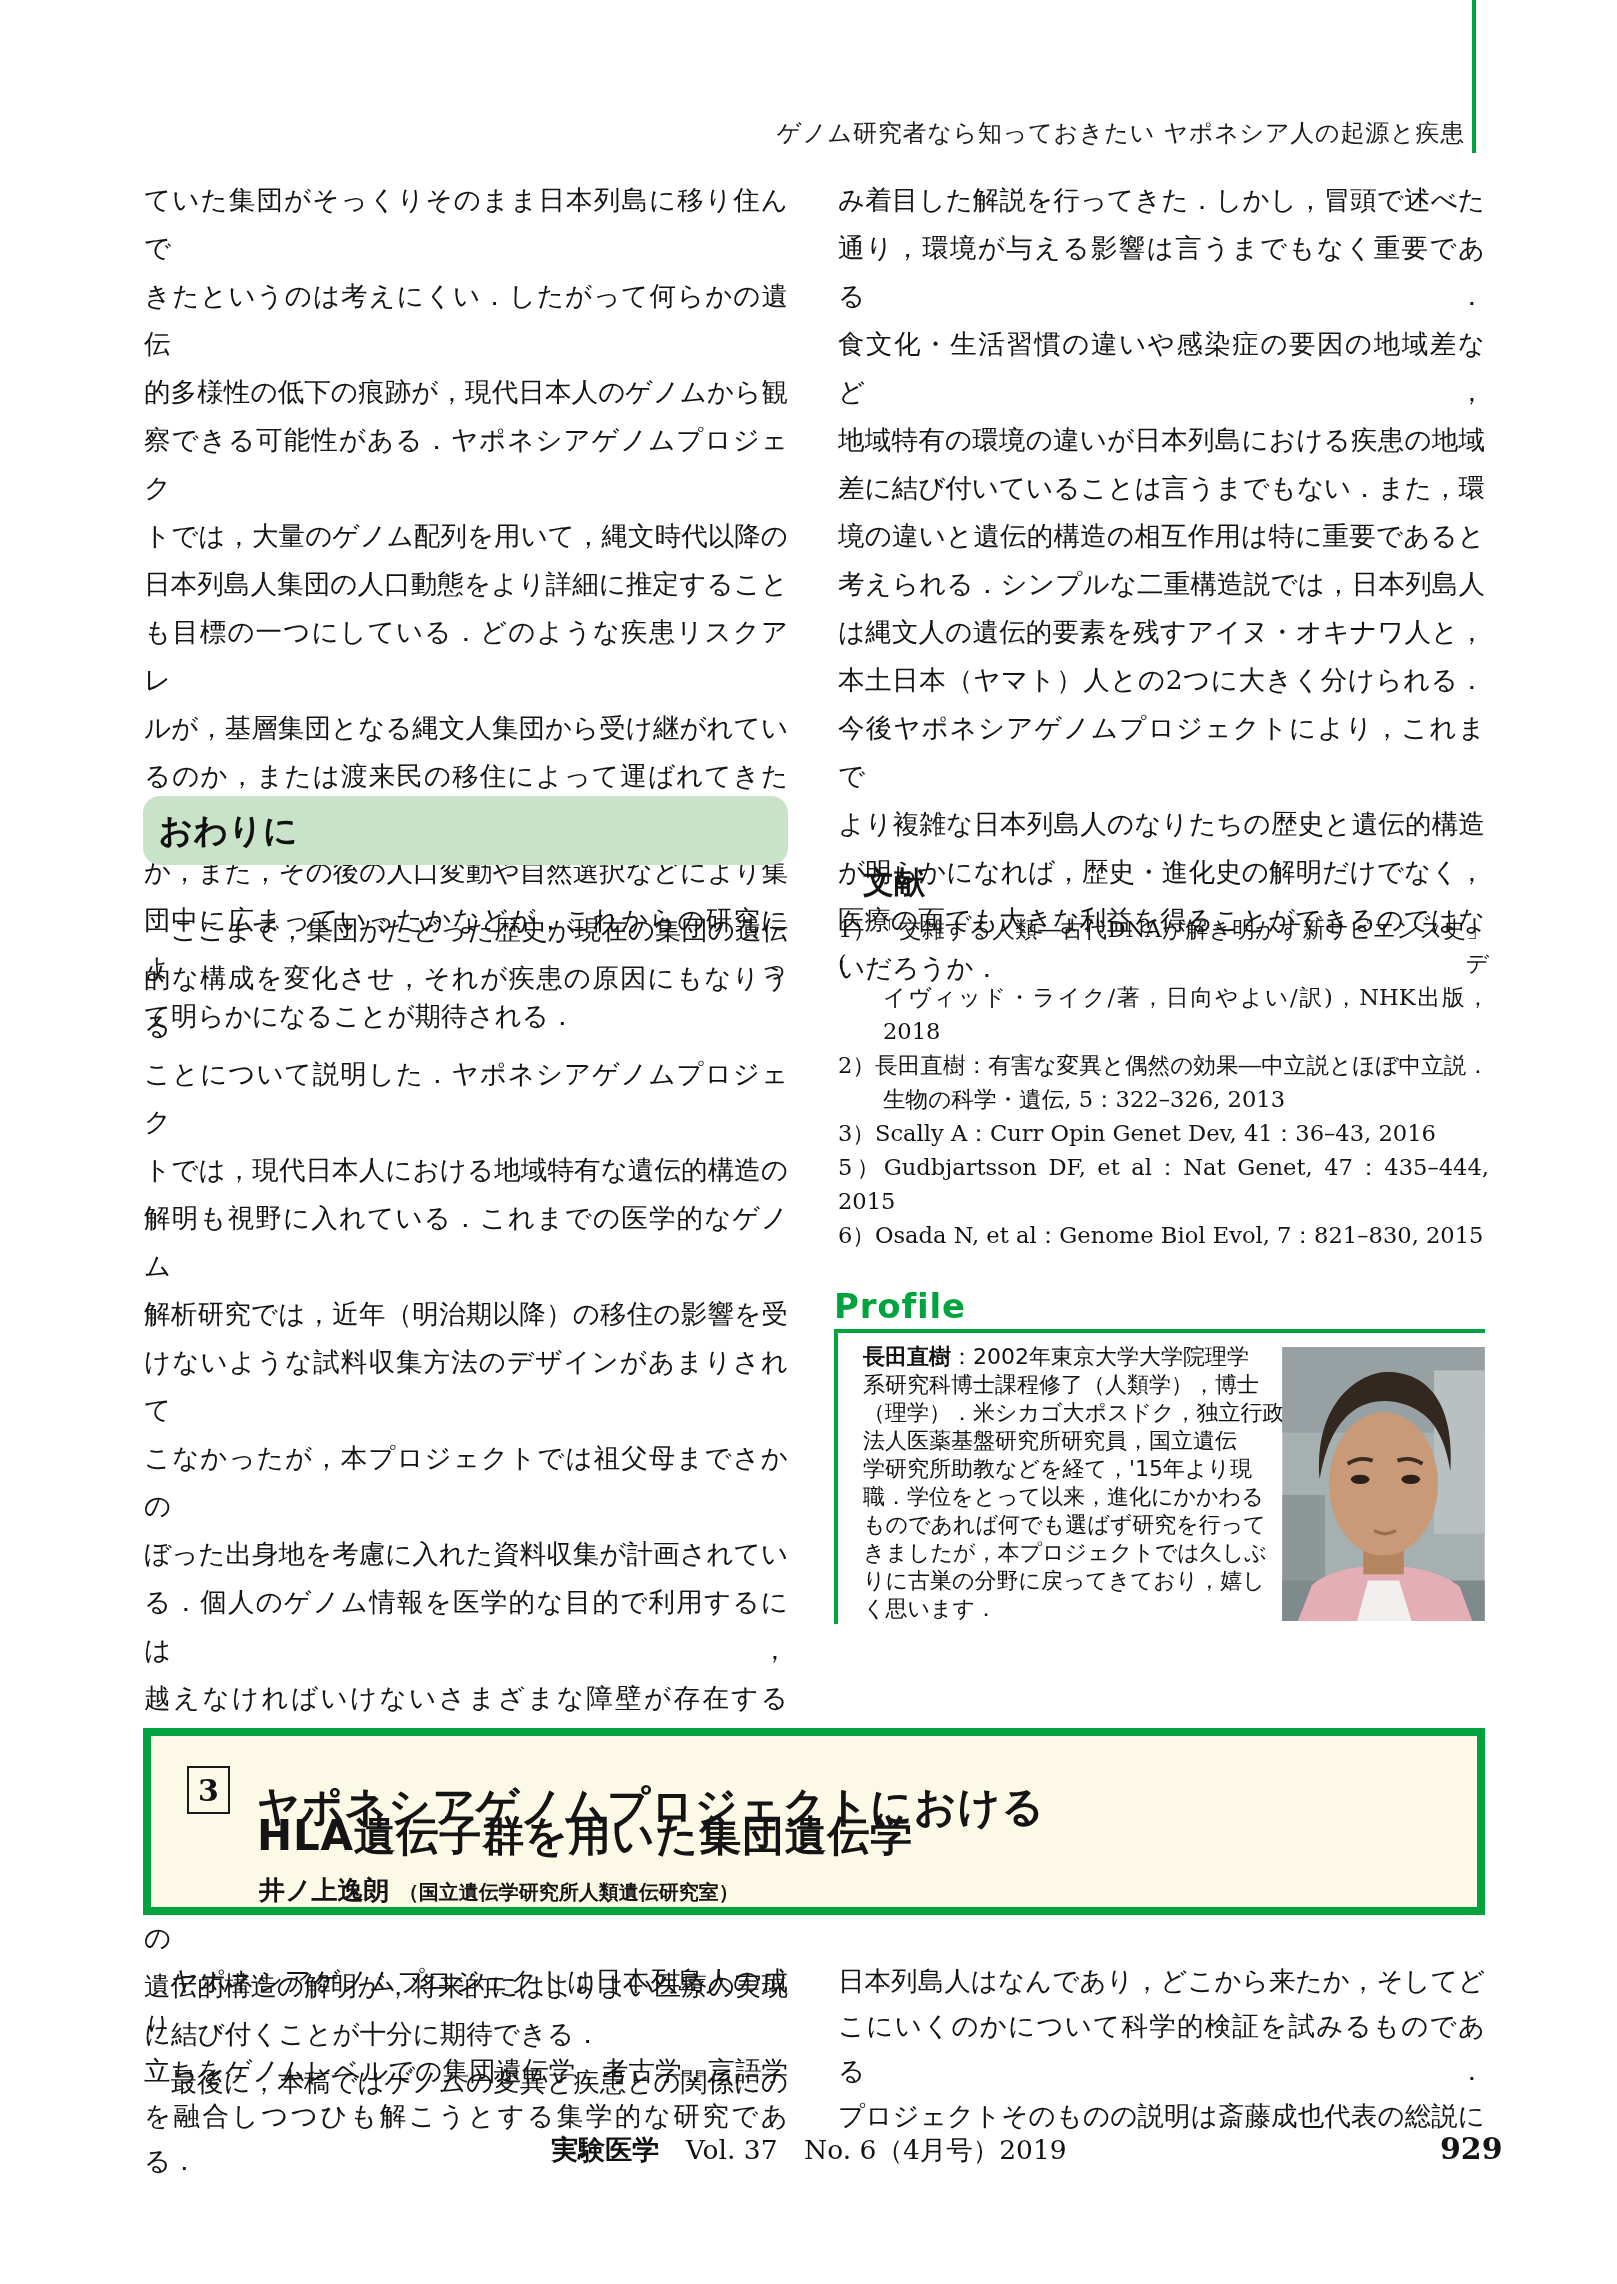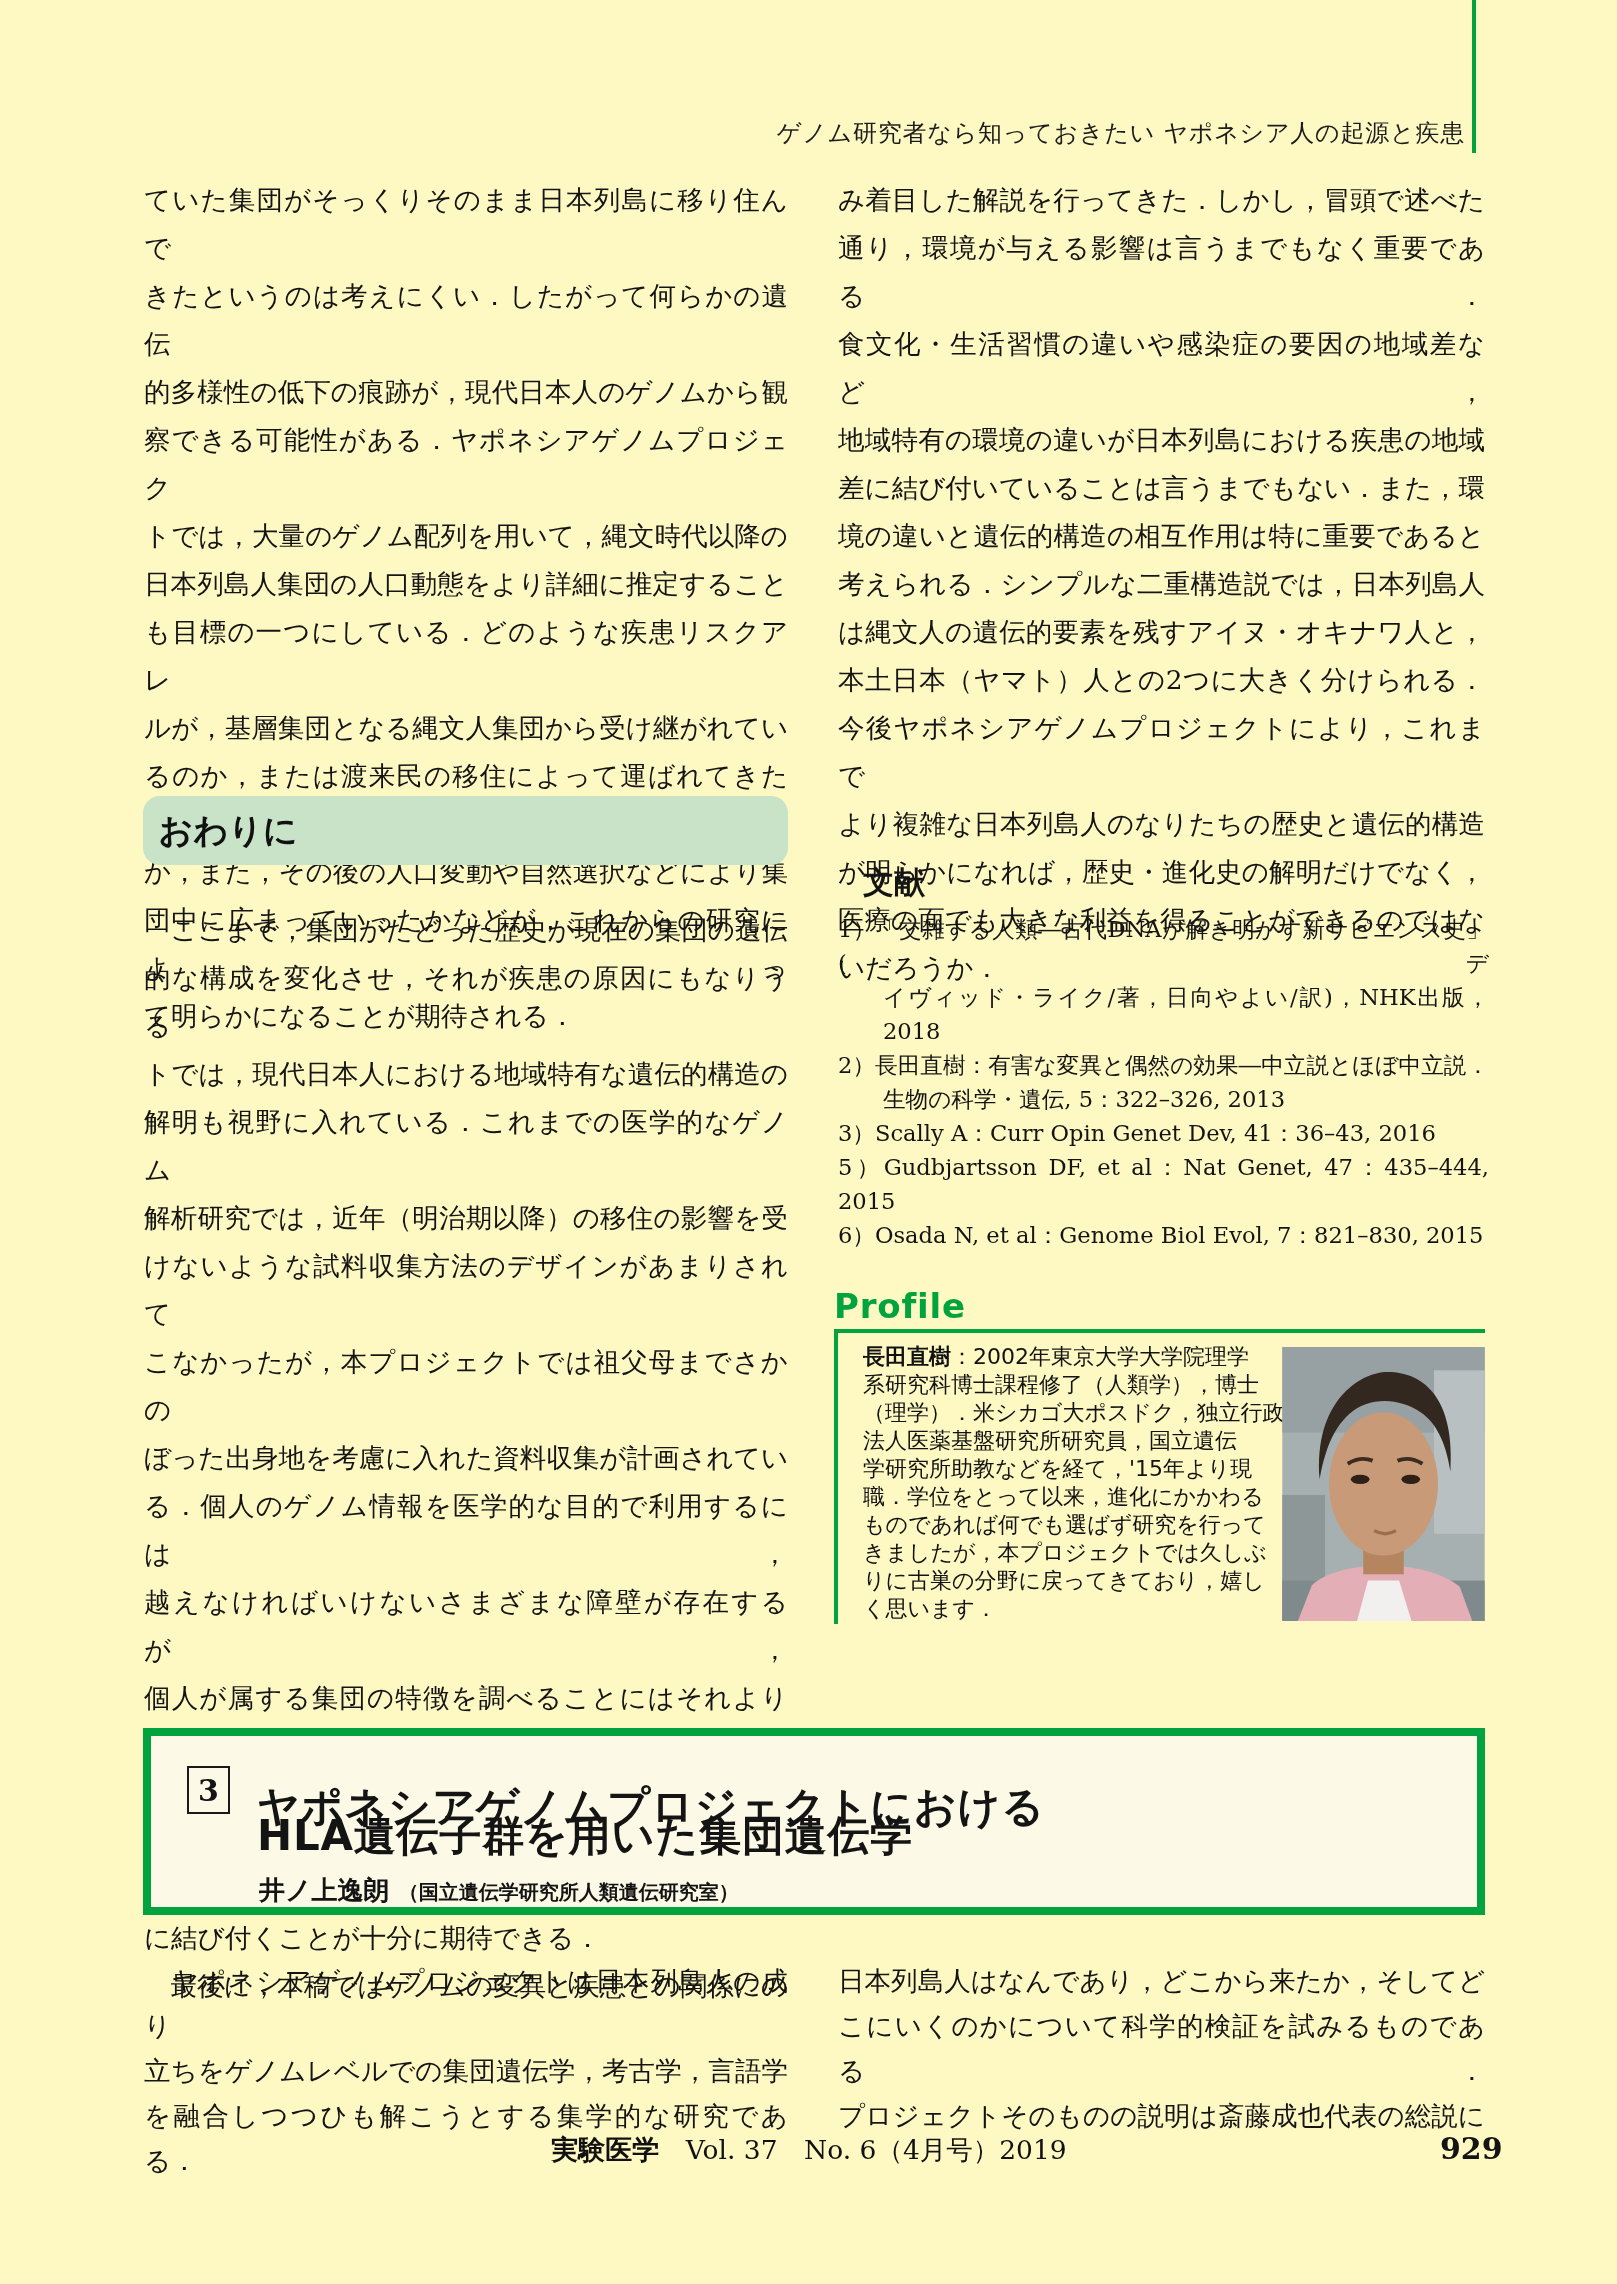--- a/index.html
+++ b/index.html
@@ -1,17 +1,17 @@
 <!DOCTYPE html>
 <html style="--green: #00a33e; --heading-bg: #c8e3c8; --box-bg: #fcfae6;font-size:12.5px"><head>
 <meta charset="utf-8">
 <style>
   html,body { margin:0; padding:0; background:#e8e8e8; }
   #page {
-    position:relative; width:1618px; height:2284px; background:#fef9c3;
+    position:relative; width:1618px; height:2284px; background:#ffffff;
     font-family:"DejaVu Serif","Liberation Serif",serif; color:#141414;
     overflow:hidden; margin:0 auto;
   }
 
   .running-head { position:absolute; top:117px; right:153px; font-size:24px; letter-spacing:0.8px; color:#1c1c1c; }
   .top-green-bar { position:absolute; left:1472px; top:0; width:3.9px; height:153px; background:var(--green,#00a33e); }
 
   .tline { text-align:justify; text-align-last:justify; text-justify:inter-character; }
 
   .bodycol .tline { font-size:26.5px; line-height:48px; }
@@ -94,20 +94,21 @@
       <div class="tline noj cont">て明らかになることが期待される．</div>
     </div>
 
   <div class="owarini">
     <div class="t">おわりに</div>
   </div>
 
   <div class="col-left2 bodycol">
       <div class="tline">　ここまで，集団がたどった歴史が現在の集団の遺伝</div>
       <div class="tline cont">的な構成を変化させ，それが疾患の原因にもなりうる</div>
+      <div class="tline cont">ことについて説明した．ヤポネシアゲノムプロジェク</div>
       <div class="tline cont">トでは，現代日本人における地域特有な遺伝的構造の</div>
       <div class="tline cont">解明も視野に入れている．これまでの医学的なゲノム</div>
       <div class="tline cont">解析研究では，近年（明治期以降）の移住の影響を受</div>
       <div class="tline cont">けないような試料収集方法のデザインがあまりされて</div>
       <div class="tline cont">こなかったが，本プロジェクトでは祖父母までさかの</div>
       <div class="tline cont">ぼった出身地を考慮に入れた資料収集が計画されてい</div>
       <div class="tline cont">る．個人のゲノム情報を医学的な目的で利用するには，</div>
       <div class="tline cont">越えなければいけないさまざまな障壁が存在するが，</div>
       <div class="tline cont">個人が属する集団の特徴を調べることにはそれよりも</div>
       <div class="tline cont">ずっとハードルが低い．したがって，日本列島内での</div>

